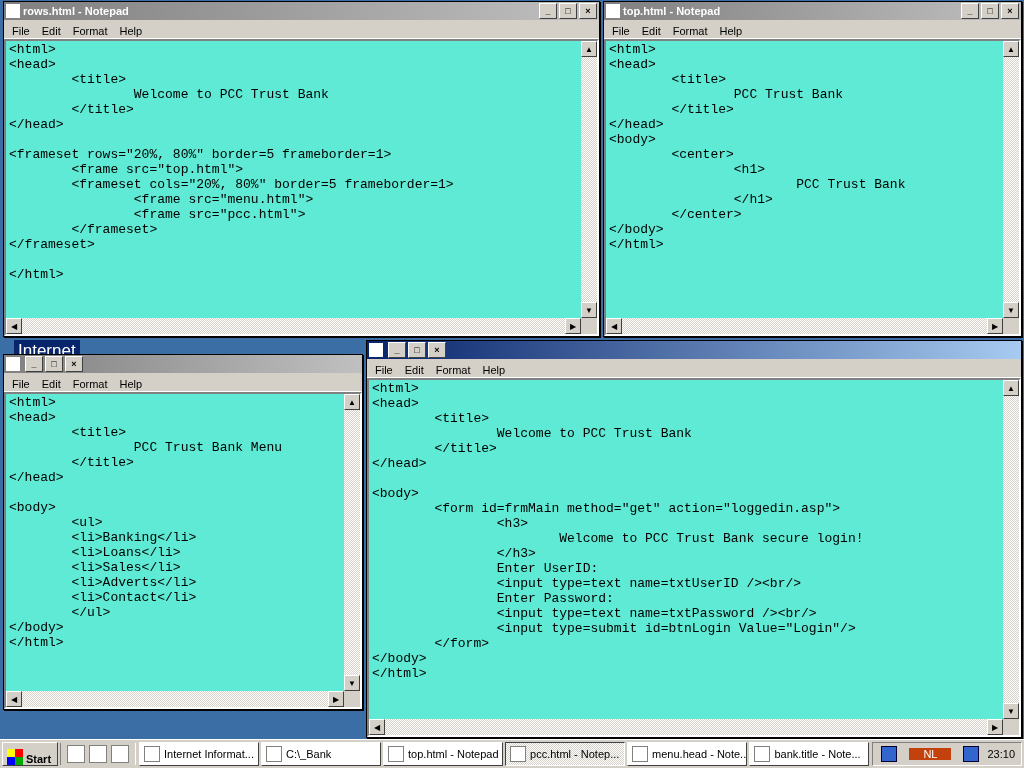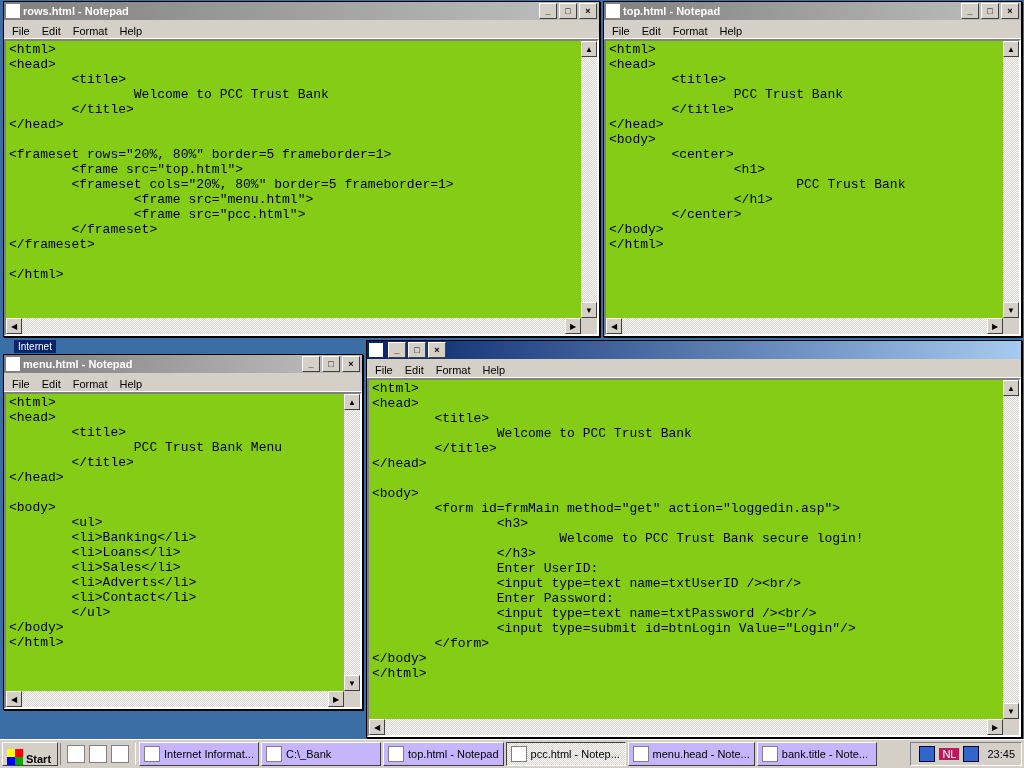--- a/index.html
+++ b/index.html
@@ -7,39 +7,39 @@
   .window{position:absolute;background:#d4d0c8;border:1px solid #000;box-shadow:1px 1px 0 #000;display:flex;flex-direction:column}
   .titlebar{height:18px;background:linear-gradient(to right,#08246b,#a6caf0);color:#fff;display:flex;align-items:center;padding:0 2px;font-weight:bold;font-size:11px}
   .titlebar.inactive{background:linear-gradient(to right,#808080,#c0c0c0)}
   .title-icon{width:14px;height:14px;margin-right:3px;background:#fff;display:flex;align-items:center;justify-content:center;font-size:10px}
   .title-text{flex:1;overflow:hidden;white-space:nowrap}
   .win-btns{display:flex}
   .win-btn{width:16px;height:14px;margin-left:2px;background:#d4d0c8;border:1px solid #fff;border-right-color:#404040;border-bottom-color:#404040;font-family:"Marlett","Webdings",sans-serif;font-size:9px;display:flex;align-items:center;justify-content:center;color:#000;cursor:default}
   .menubar{height:18px;background:#d4d0c8;display:flex;align-items:flex-end;padding:0 2px;font-size:11px;border-bottom:1px solid #fff}
   .menubar span{padding:1px 6px;cursor:default}
   .client{flex:1;border:2px solid;border-color:#808080 #fff #fff #808080;background:#fff;position:relative;overflow:hidden}
-  .client-inner{position:absolute;left:0;top:0;right:16px;bottom:16px;overflow:hidden;background:#84cc16}
+  .client-inner{position:absolute;left:0;top:0;right:16px;bottom:16px;overflow:hidden;background:#5eead4}
   .content{padding:1px 3px;font-family:"Lucida Console","Courier New",monospace;font-size:13px;line-height:15px;white-space:pre;color:#000}
   .scrollbar-v{position:absolute;right:0;top:0;bottom:16px;width:16px;background:#d4d0c8;border-left:0}
   .scrollbar-h{position:absolute;left:0;right:16px;bottom:0;height:16px;background:#d4d0c8}
   .sb-btn{width:16px;height:16px;background:#d4d0c8;border:1px solid #fff;border-right-color:#404040;border-bottom-color:#404040;box-sizing:border-box;display:flex;align-items:center;justify-content:center;font-size:8px}
   .scrollbar-v{display:flex;flex-direction:column}
   .scrollbar-v .track{flex:1;background:repeating-conic-gradient(#d4d0c8 0 25%,#fff 0 50%) 0 0/2px 2px}
   .scrollbar-h{display:flex;flex-direction:row}
   .scrollbar-h .track{flex:1;background:repeating-conic-gradient(#d4d0c8 0 25%,#fff 0 50%) 0 0/2px 2px}
   .corner{position:absolute;right:0;bottom:0;width:16px;height:16px;background:#d4d0c8}
-  .ie-caption{position:absolute;left:14px;top:340px;color:#fff;font-size:10px;background:#08246b;padding:1px 4px}
+  .ie-caption{position:absolute;left:14px;top:340px;color:#fff;font-size:17px;background:#08246b;padding:1px 4px}
   
   .taskbar{position:absolute;left:0;right:0;bottom:0;height:28px;background:#d4d0c8;border-top:1px solid #fff;display:flex;align-items:center;font-size:11px}
   .start-btn{height:22px;margin:0 2px;padding:0 6px 0 4px;display:flex;align-items:flex-end;border:1px solid #fff;border-right-color:#404040;border-bottom-color:#404040;background:#d4d0c8;font-weight:bold;cursor:default}
   .start-icon{width:16px;height:16px;margin-right:3px;background:conic-gradient(#f00 0 25%,#0a0 0 50%,#00f 0 75%,#ff0 0 100%)}
   .ql{display:flex;align-items:center;padding:0 4px;border-left:1px solid #808080;border-right:1px solid #fff;height:22px}
   .ql-icon{width:16px;height:16px;margin:0 2px;background:#fff;border:1px solid #808080}
   .task-items{flex:1;display:flex;align-items:center;overflow:hidden;padding:0 2px}
-  .task-item{height:22px;min-width:110px;max-width:140px;margin:0 1px;padding:0 4px;display:flex;align-items:center;border:1px solid #fff;border-right-color:#404040;border-bottom-color:#404040;background:#c4b5fd;overflow:hidden;white-space:nowrap;cursor:default}
+  .task-item{height:22px;min-width:110px;max-width:140px;margin:0 1px;padding:0 4px;display:flex;align-items:center;border:1px solid #fff;border-right-color:#404040;border-bottom-color:#404040;background:#ffffff;overflow:hidden;white-space:nowrap;cursor:default}
   .task-item.active{border-color:#404040 #fff #fff #404040;background:repeating-conic-gradient(#d4d0c8 0 25%,#fff 0 50%) 0 0/2px 2px}
   .task-item .ico{width:14px;height:14px;margin-right:4px;background:#fff;border:1px solid #808080;flex-shrink:0}
   .tray{height:22px;display:flex;align-items:center;border:1px solid #808080;border-right-color:#fff;border-bottom-color:#fff;padding:0 6px;margin-right:2px}
   .tray .ico{width:14px;height:14px;margin:0 2px;background:#36c;border:1px solid #003}
   .tray .clock{margin-left:6px}
 </style>
 </head>
 <body>
 
 <div class="desktop">
@@ -139,21 +139,20 @@
           <div class="track"></div>
           <div class="sb-btn">▶</div>
         </div>
       <div class="corner"></div>
     </div>
   </div>
 
   <div class="window" style="left:3px;top:354px;width:358px;height:354px">
     <div class="titlebar inactive">
       <span class="title-icon">✎</span>
-      <span class="title-text">menu.html - Notepad</span>
       <div class="win-btns">
         <div class="win-btn">_</div>
         <div class="win-btn">□</div>
         <div class="win-btn">×</div>
       </div>
     </div>
     <div class="menubar">
       <span>File</span>
       <span>Edit</span>
       <span>Format</span>
@@ -276,19 +275,19 @@
           <div class="ico"></div>
           <span>menu.head - Note...</span>
         </div>
         <div class="task-item">
           <div class="ico"></div>
           <span>bank.title - Note...</span>
         </div>
       </div>
     <div class="tray">
       <div class="ico"></div>
-      <span class="lang" style="background:#be185d;color:#fff;padding:0 3px;margin:0 2px">NL</span>
+      <span class="lang" style="background:#c2410c;color:#fff;padding:0 14px;margin:0 10px">NL</span>
       <div class="ico"></div>
-      <span class="clock">23:45</span>
+      <span class="clock">23:10</span>
     </div>
   </div>
 
 </div>
 
 </body></html>

